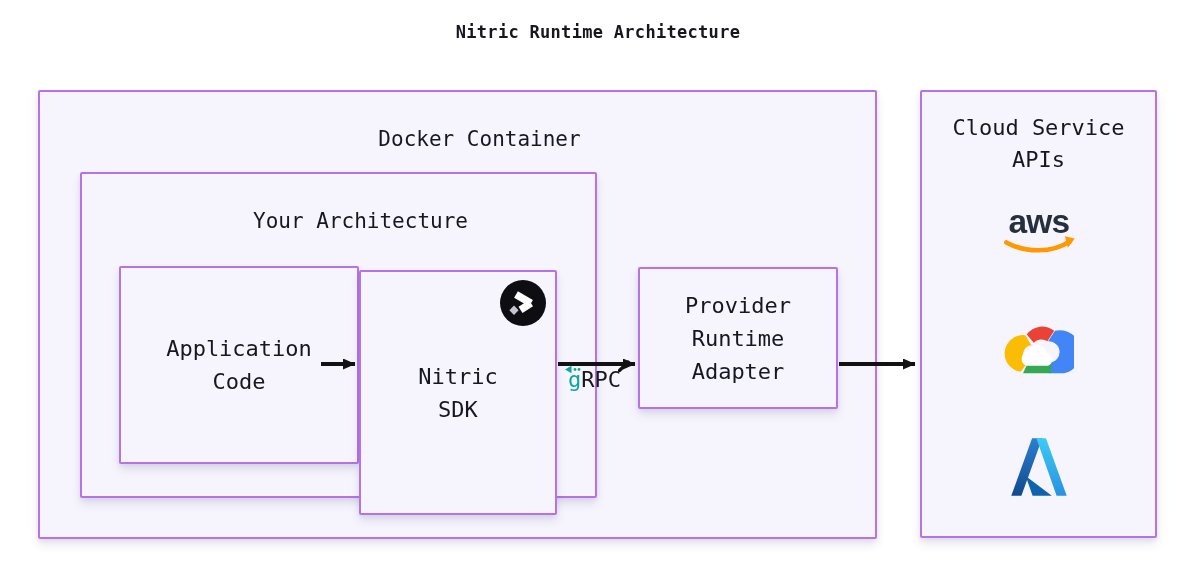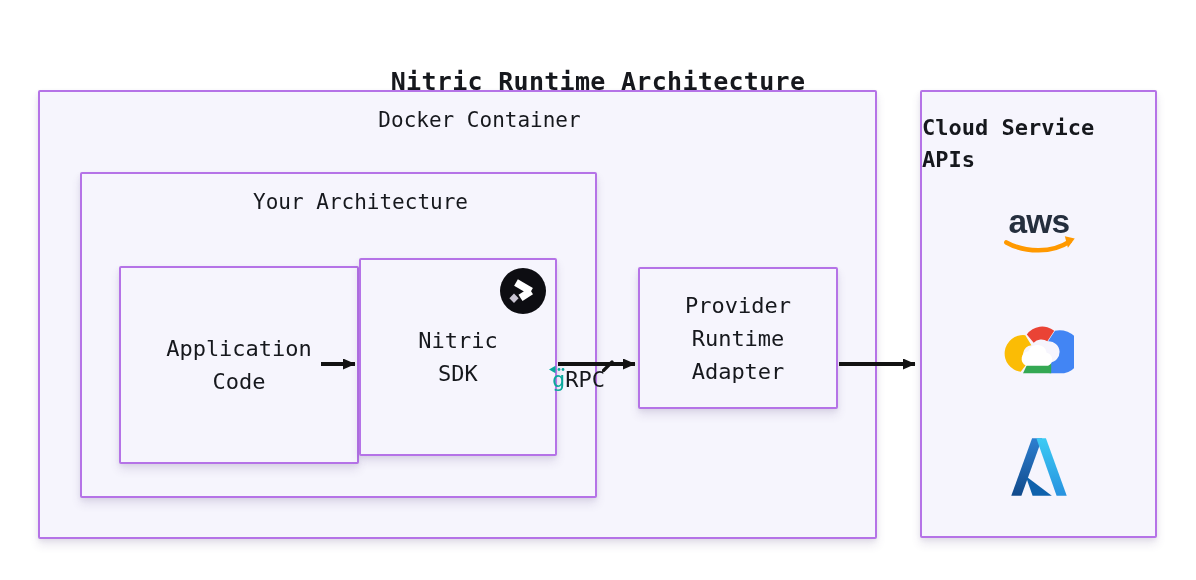--- a/index.html
+++ b/index.html
@@ -4,47 +4,47 @@
 <style>
   html,body { margin:0; padding:0; }
   body {
     width:1196px; height:580px; background:#ffffff;
     font-family:"DejaVu Sans Mono", monospace;
     color:var(--text,#16181d);
   }
   .canvas { position:relative; width:1196px; height:580px; overflow:hidden; background:#ffffff; }
   .diagram-title {
     position:absolute; left:0; top:22px; width:1196px;
-    text-align:center; font-size:25px; font-weight:600; letter-spacing:0.3px;margin-top:45px;
+    text-align:center; font-size:17px; font-weight:600; letter-spacing:0.3px;
   }
   .box {
     position:absolute; box-sizing:border-box;
     border:2px solid var(--box-border,#b573e7);
     background:var(--box-fill,#f6f5fd);
     border-radius:2px;
     box-shadow:0 6px 10px rgba(80,60,120,0.12), 0 2px 4px rgba(80,60,120,0.08);
   }
   .container-title {
-    text-align:center; font-size:21px; margin-top:16px;
+    text-align:center; font-size:21px; margin-top:35px;
     white-space:pre-line; font-weight:500;padding-left:44px;
   }
   .leaf {
     display:flex; align-items:center; justify-content:center;
     text-align:center; font-size:22px; line-height:33px;
     white-space:pre-line; font-weight:500;
   }
   .cloud-title {
-    text-align:left; font-size:22px; line-height:32px; margin-top:20px;
-    white-space:pre-line; font-weight:700;
+    text-align:center; font-size:22px; line-height:32px; margin-top:20px;
+    white-space:pre-line; font-weight:400;
   }
   .logo { position:absolute; left:50%; transform:translateX(-50%); }
   .arrows { position:absolute; left:0; top:0; pointer-events:none; z-index:5; }
   .nitric-icon { position:absolute; top:8px; right:9px; }
   .grpc {
-    position:absolute; left:552px; top:367px; z-index:6;
+    position:absolute; left:568px; top:367px; z-index:6;
     font-size:22px; font-weight:500; letter-spacing:0px;
   }
   .grpc .g { color:var(--grpc-teal,#0aa89c); }
   .grpc .rpc { color:var(--text,#16181d); }
   .grpc-deco-left { position:absolute; left:-3px; top:-2px; }
   .grpc-deco-right { position:absolute; right:-9px; top:-7px; }
 </style>
 </head>
 <body>
 
@@ -58,21 +58,21 @@
 
   <div class="box" style="left:80px; top:172px; width:517px; height:326px;">
     <div class="container-title">Your Architecture</div>
   </div>
 
   <div class="box leaf" style="left:119px; top:266px; width:240px; height:198px;">
     <span>Application
 Code</span>
   </div>
 
-  <div class="box leaf" style="left:359px; top:258px; width:198px; height:198px;text-align:center;">
+  <div class="box leaf" style="left:359px; top:270px; width:198px; height:245px;text-align:center;">
     <span>Nitric
 SDK</span>
     <svg class="nitric-icon" width="46" height="46" viewBox="-23 -23 46 46">
       <circle cx="0" cy="0" r="23" fill="#0d0d12"></circle>
       <path d="M -7 -8.5 L 8 0.2" stroke="#ffffff" stroke-width="7.5" fill="none"></path>
       <path d="M 8 0.2 L -2.5 6.8" stroke="#ffffff" stroke-width="7.5" fill="none"></path>
       <path d="M -9 2.5 L -4.4 7.3 L -9 12 L -13.6 7.3 Z" fill="#c9c4d2"></path>
     </svg>
   </div>
 

